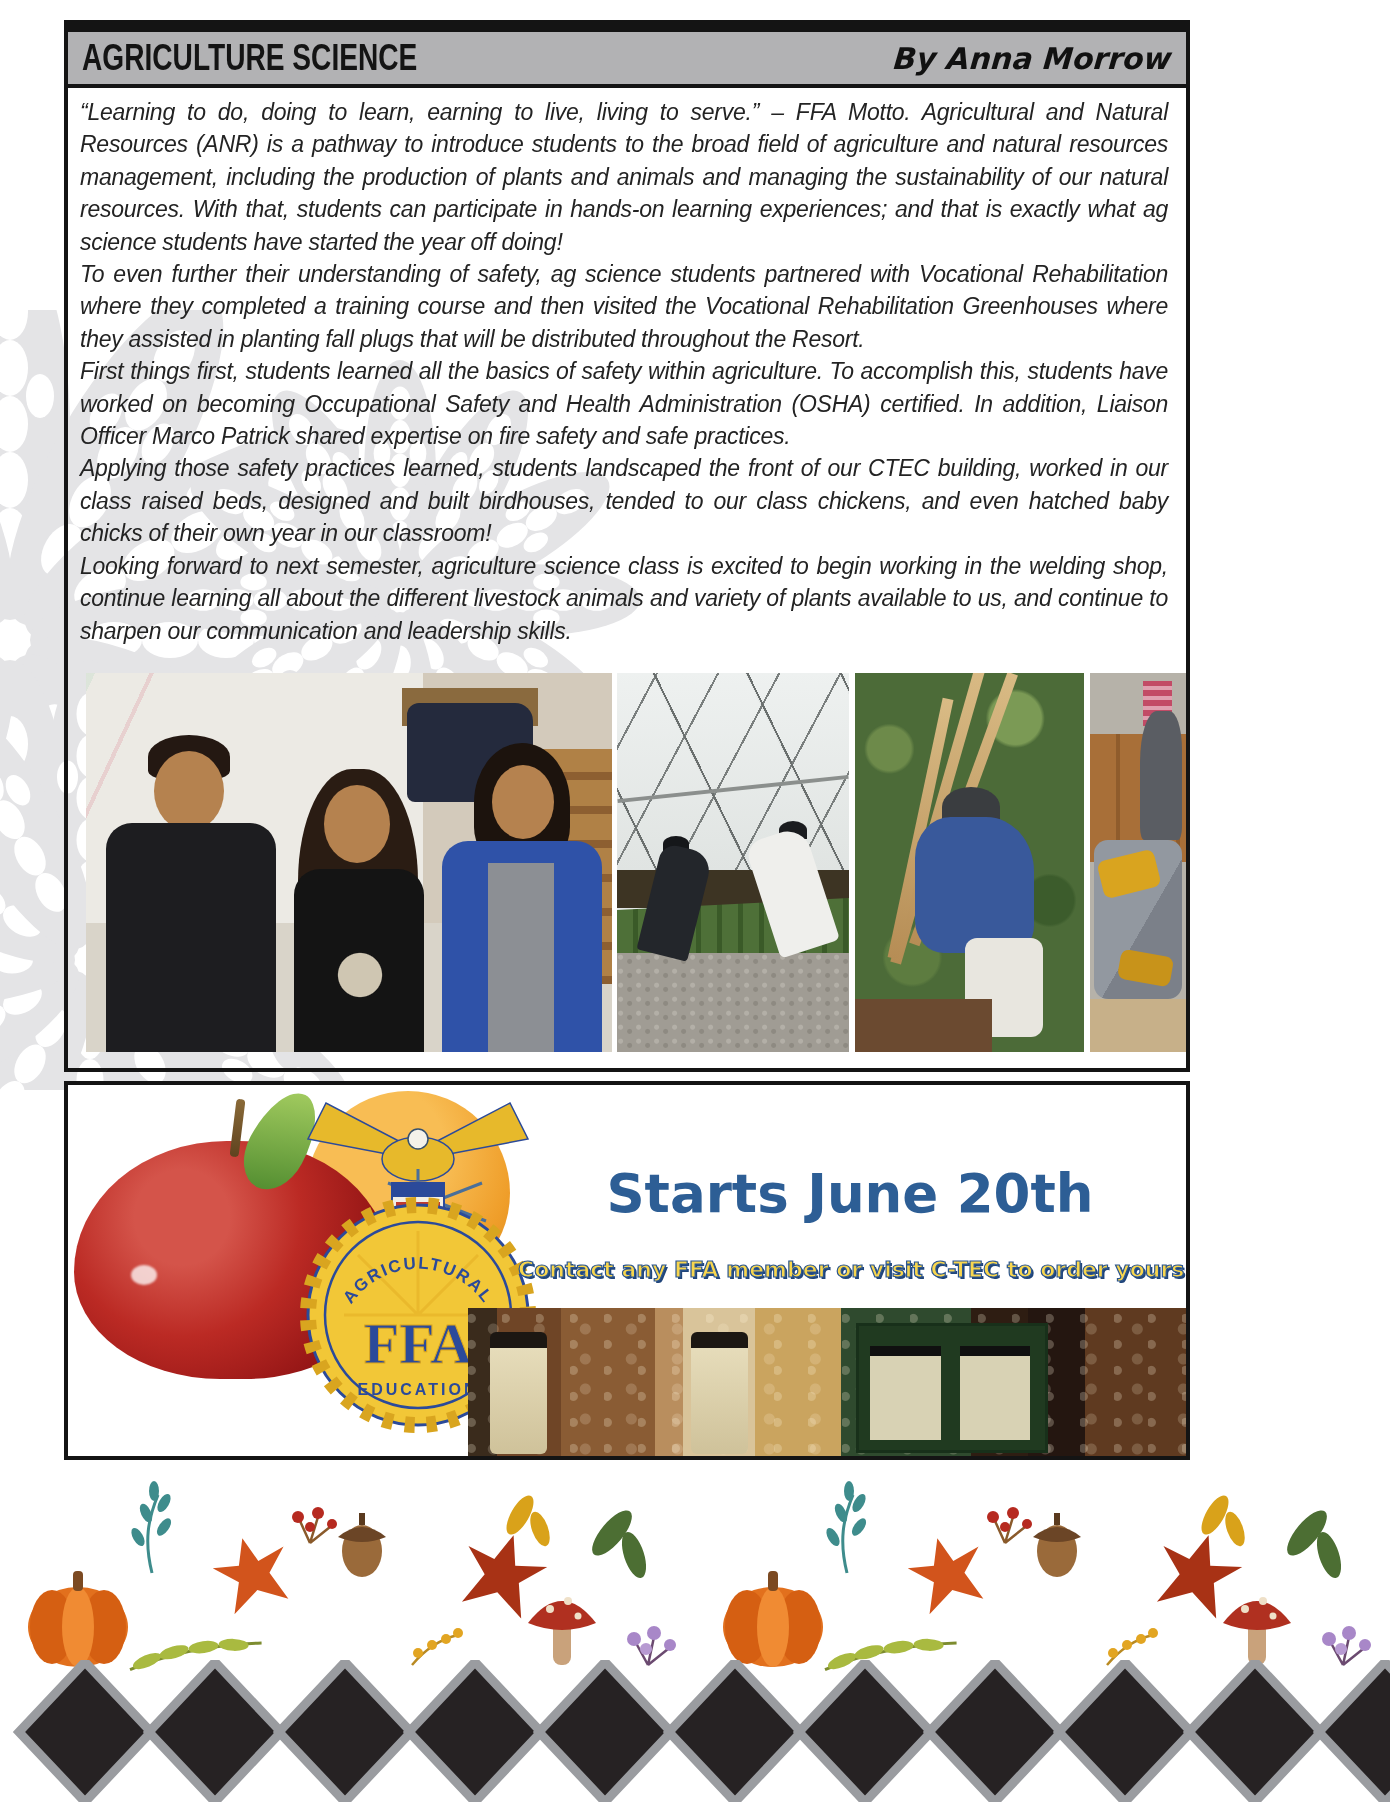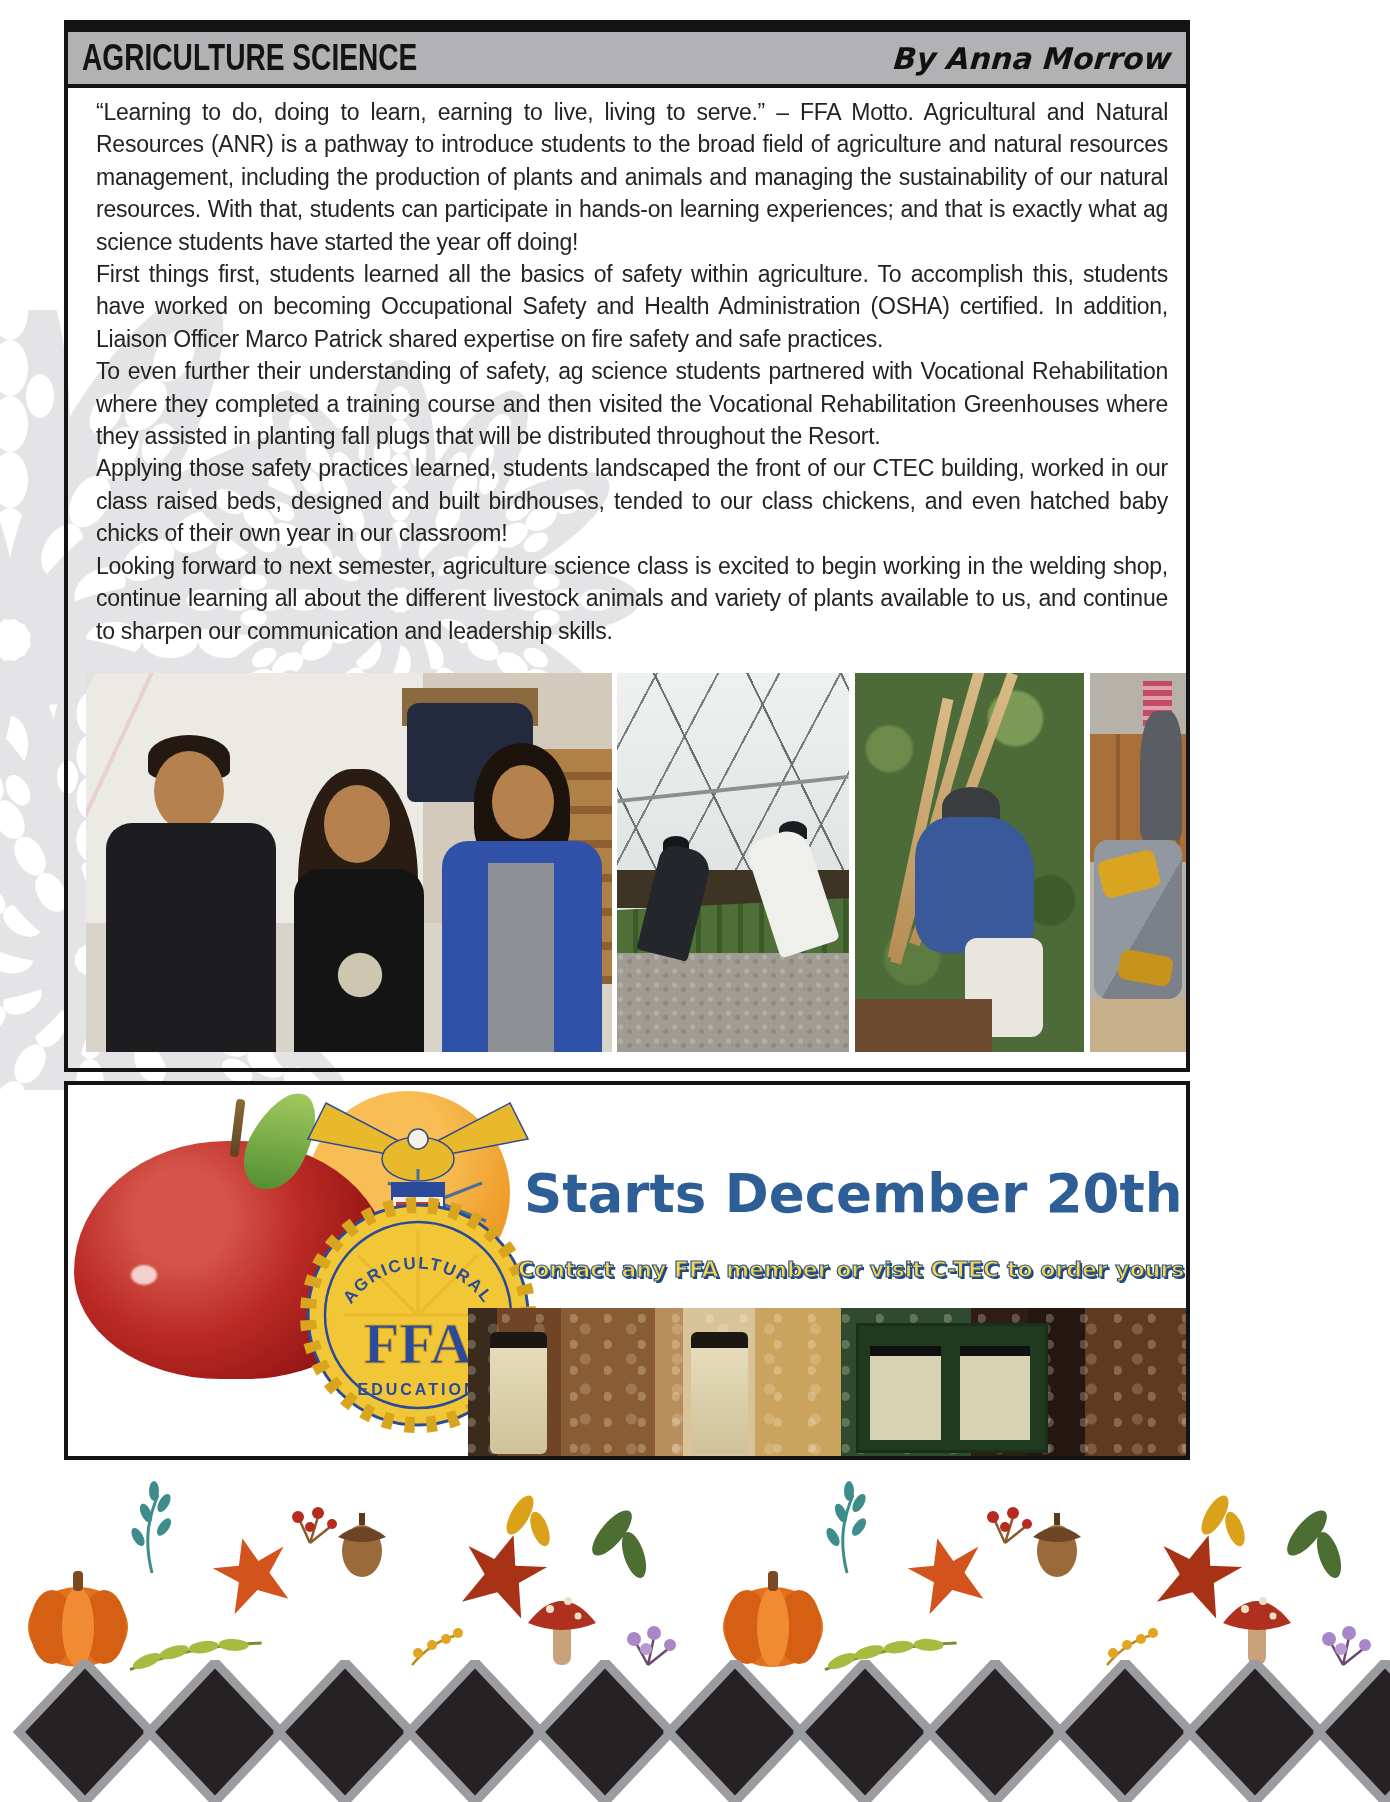--- a/index.html
+++ b/index.html
@@ -12,21 +12,21 @@
   
   .article{position:absolute;left:64px;top:20px;width:1126px;height:1052px;box-sizing:border-box;
            border-left:4px solid #141414;border-right:4px solid #141414;border-bottom:4px solid #141414;
            border-top:12px solid #141414;background:transparent;z-index:1;}
   .art-head{height:52px;background:#b2b2b4;border-bottom:4px solid #141414;display:flex;
             align-items:center;justify-content:space-between;padding:0 14px;}
   .art-title{font-weight:bold;font-size:37px;letter-spacing:0;color:#141414;
              transform:scaleX(.76);transform-origin:left center;white-space:nowrap;}
   .art-byline{font-style:italic;font-weight:600;font-size:30px;color:#111;
               transform:skewX(-5deg);font-family:"DejaVu Sans",sans-serif;white-space:nowrap;}
-  .art-body{padding:8px 18px 0 28px;}
+  .art-body{padding:8px 18px 0 12px;font-style:italic;}
   .art-body p{margin:0;text-align:justify;font-size:23px;line-height:32.4px;
               letter-spacing:-.25px;color:#232323;}
 
   
   .photo{position:absolute;top:641px;height:379px;overflow:hidden;background:#888;}
   .photo *{position:absolute;}
   .p1{left:18px;width:526px;}
   .p2{left:549px;width:232px;}
   .p3{left:787px;width:229px;}
   .p4{left:1022px;width:96px;}
@@ -186,22 +186,22 @@
     <use href="#fan" transform="translate(330,560) scale(1.0)"></use>
   </svg>
 
   <section class="article">
     <header class="art-head">
       <span class="art-title">AGRICULTURE SCIENCE</span>
       <span class="art-byline">By Anna Morrow</span>
     </header>
     <div class="art-body">
       <p>“Learning to do, doing to learn, earning to live, living to serve.” – FFA Motto. Agricultural and Natural Resources (ANR) is a pathway to introduce students to the broad field of agriculture and natural resources management, including the production of plants and animals and managing the sustainability of our natural resources. With that, students can participate in hands-on learning experiences; and that is exactly what ag science students have started the year off doing!</p>
+      <p>To even further their understanding of safety, ag science students partnered with Vocational Rehabilitation where they completed a training course and then visited the Vocational Rehabilitation Greenhouses where they assisted in planting fall plugs that will be distributed throughout the Resort.</p>
       <p>First things first, students learned all the basics of safety within agriculture. To accomplish this, students have worked on becoming Occupational Safety and Health Administration (OSHA) certified. In addition, Liaison Officer Marco Patrick shared expertise on fire safety and safe practices.</p>
-      <p>To even further their understanding of safety, ag science students partnered with Vocational Rehabilitation where they completed a training course and then visited the Vocational Rehabilitation Greenhouses where they assisted in planting fall plugs that will be distributed throughout the Resort.</p>
       <p>Applying those safety practices learned, students landscaped the front of our CTEC building, worked in our class raised beds, designed and built birdhouses, tended to our class chickens, and even hatched baby chicks of their own year in our classroom!</p>
       <p>Looking forward to next semester, agriculture science class is excited to begin working in the welding shop, continue learning all about the different livestock animals and variety of plants available to us, and continue to sharpen our communication and leadership skills.</p>
     </div>
 
     <div class="photo p1" aria-label="Three students in a classroom holding baby chicks">
       <div class="wb"></div>
       <div class="wallR"></div>
       <div class="bagshelf"></div>
       <div class="bags"></div>
       <div class="shelfR"></div>
@@ -289,21 +289,21 @@
       <defs>
         <path id="arcT" d="M 44 244 A 80 80 0 0 1 200 244"></path>
       </defs>
       <text font-size="17" font-weight="bold" fill="#2b4a9a" letter-spacing="2" text-anchor="middle">
         <textPath href="#arcT" startOffset="50%">AGRICULTURAL</textPath>
       </text>
       <text x="122" y="276" font-size="58" font-weight="bold" fill="#2b4a9a" stroke="#d9a51f" stroke-width="1" text-anchor="middle" font-family="Liberation Serif, serif">FFA</text>
       <text x="122" y="308" font-size="16" font-weight="bold" fill="#2b4a9a" letter-spacing="3" text-anchor="middle">EDUCATION</text>
     </svg>
 
-    <div class="sale-t2">Starts December 20th</div>
+    <div class="sale-t2">Starts June 20th</div>
     <div class="sale-sub">Contact any FFA member or visit C-TEC to order yours !</div>
 
     <div class="nuts">
       <div class="jar j1"></div>
       <div class="jar j2"></div>
       <div class="giftbox">
         <div class="gj g1"></div>
         <div class="gj g2"></div>
       </div>
     </div>

